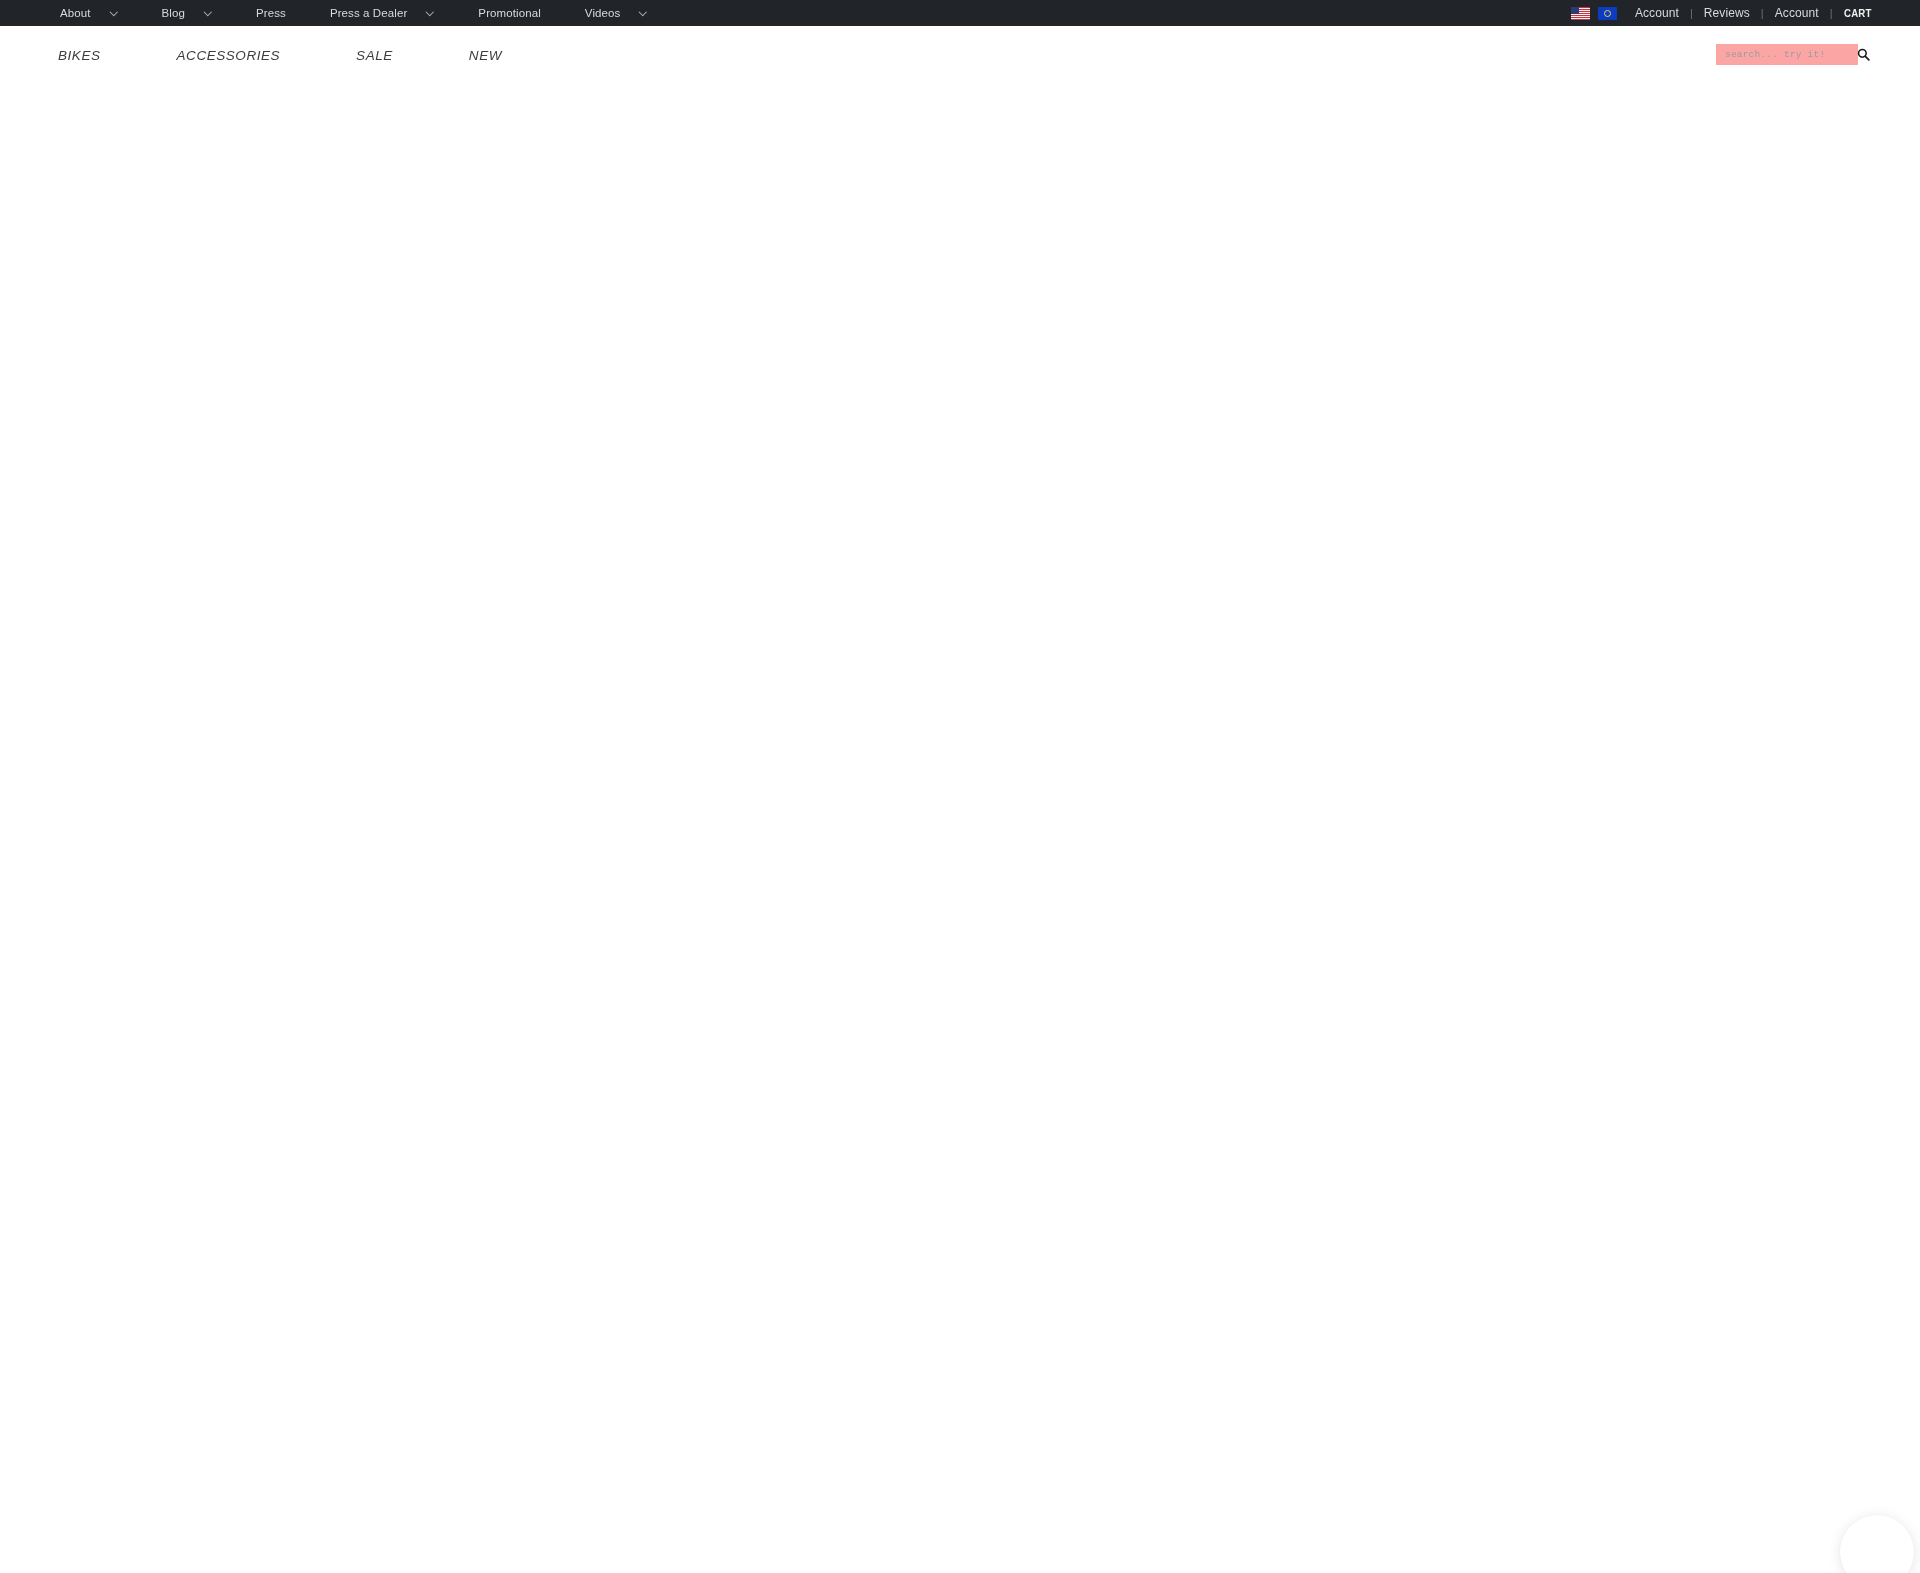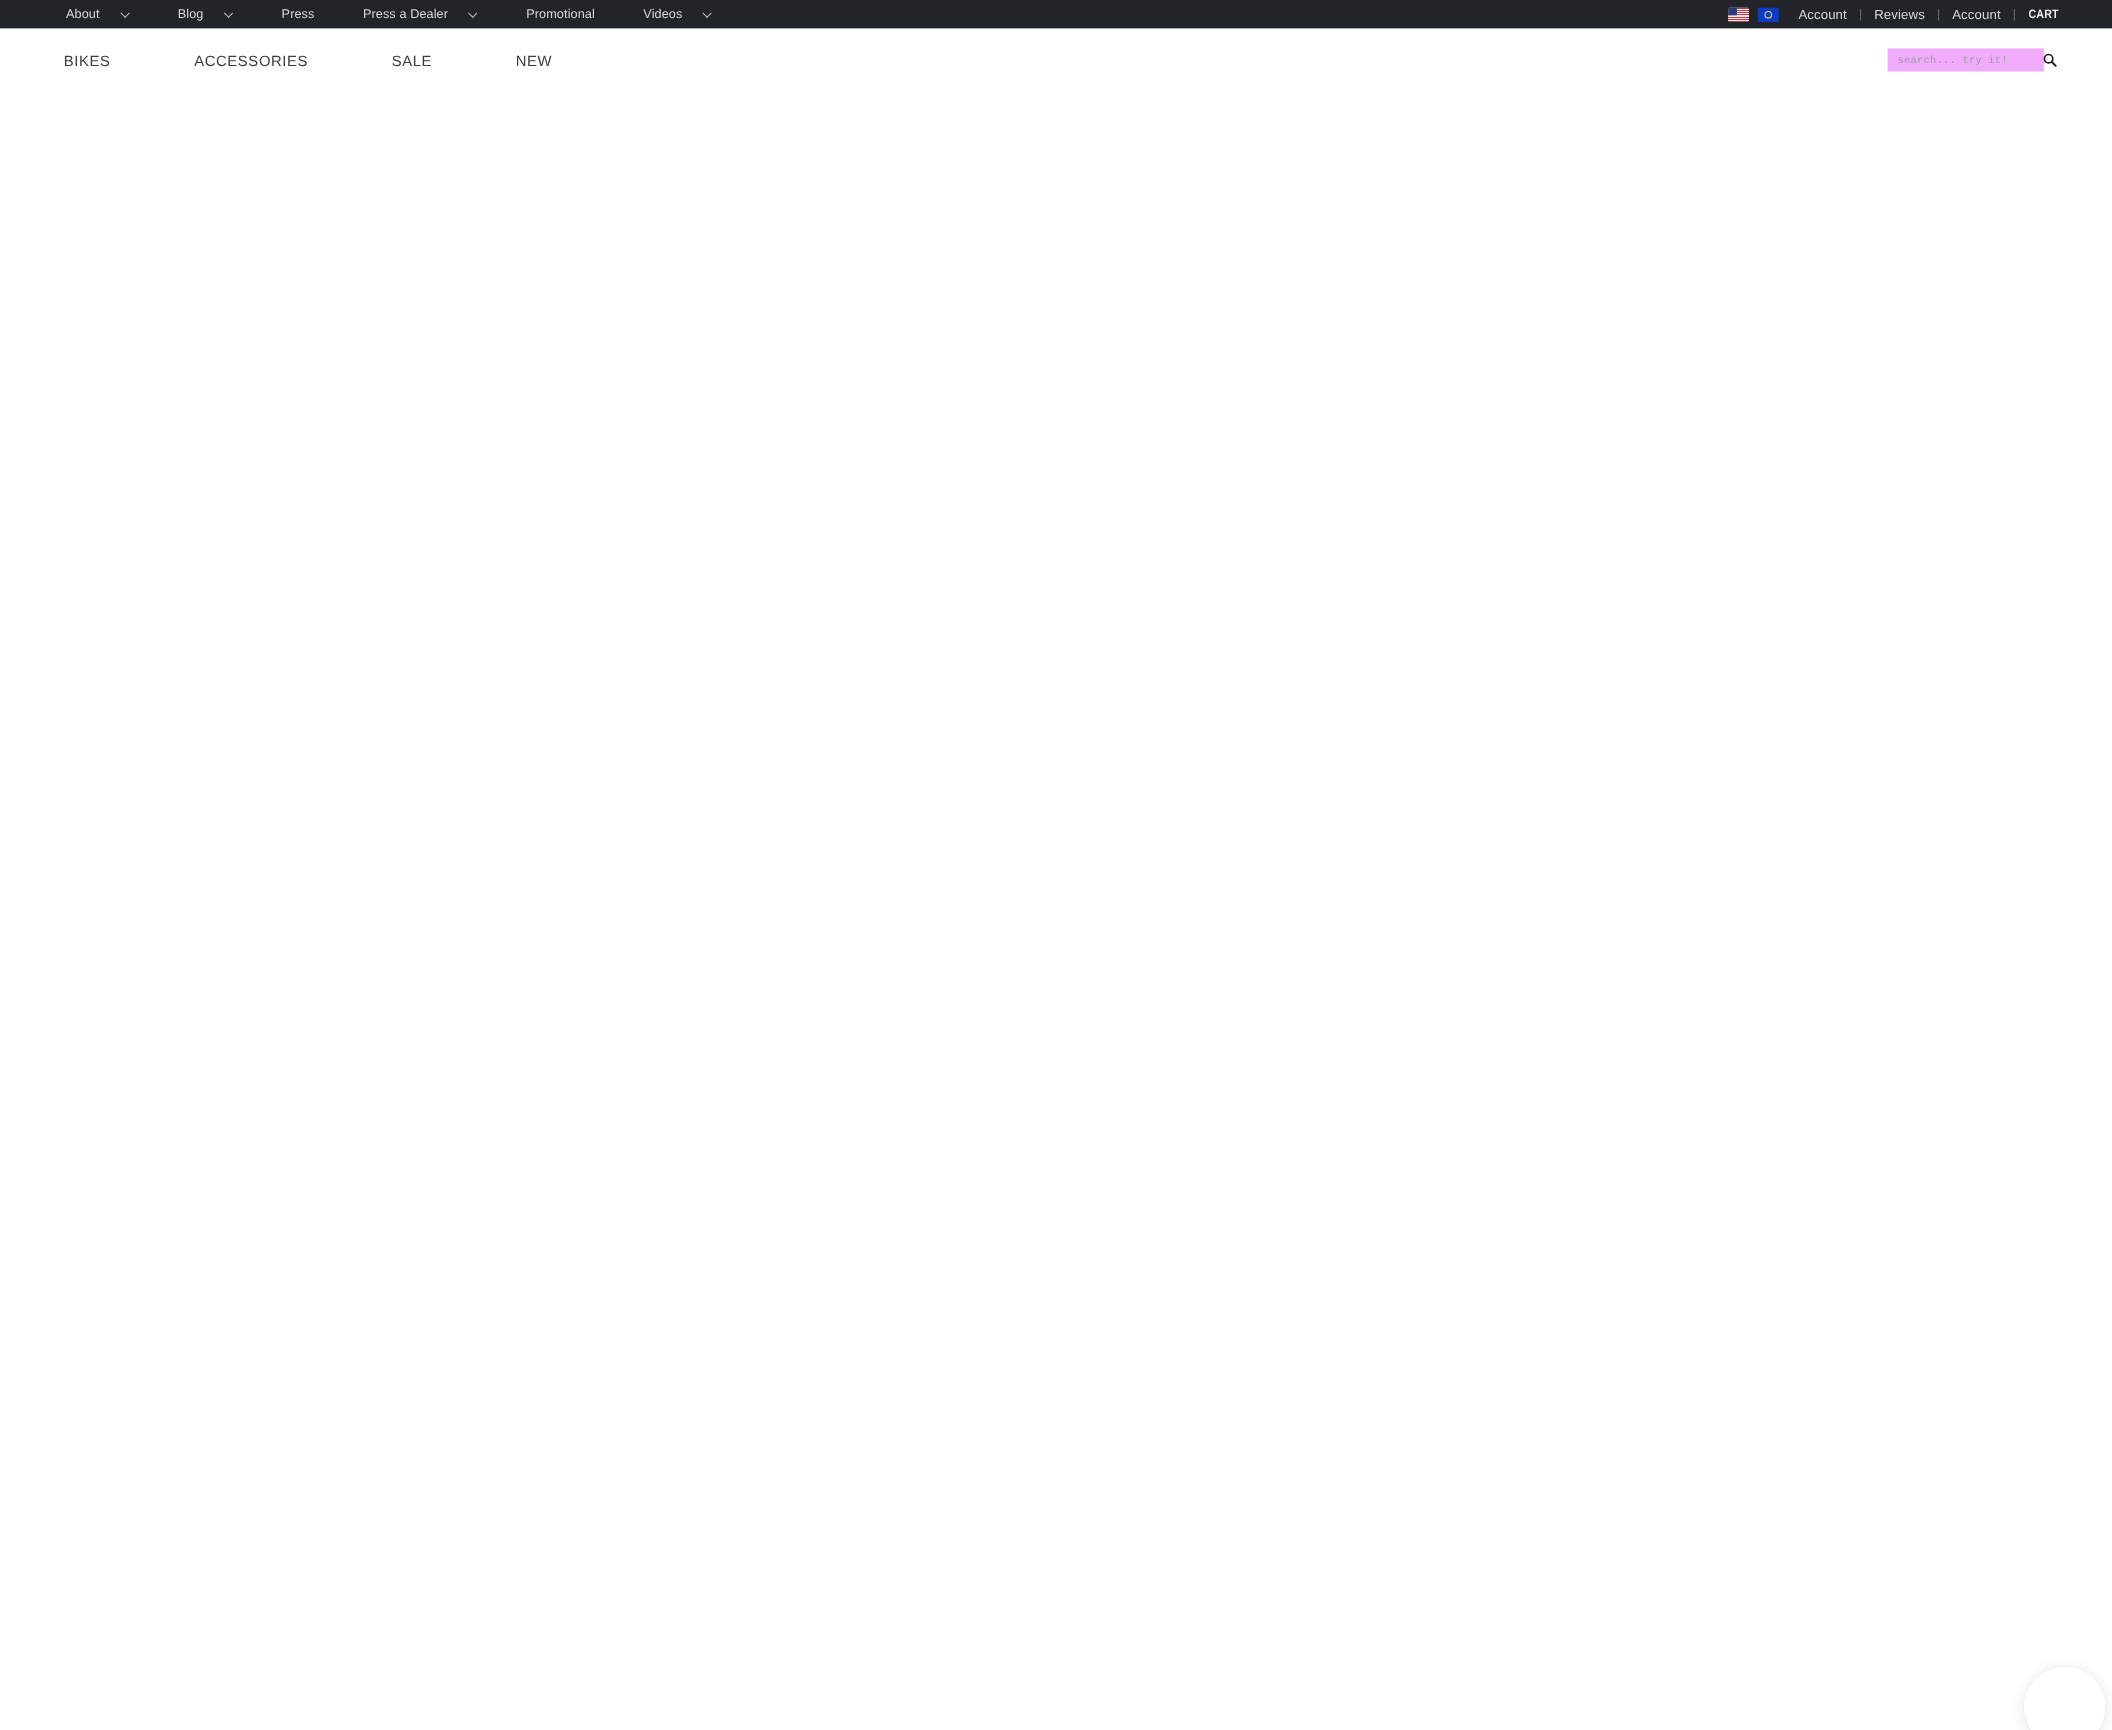--- a/index.html
+++ b/index.html
@@ -154,41 +154,42 @@
     height: 60px;
     background: #ffffff;
   }
   .mainnav-links {
     position: absolute;
     left: 50px;
     top: 0;
     height: 60px;
     display: flex;
     align-items: center;
+    font-style: italic;
   }
   .mainnav-item {
     color: #3b3d40;
     font-size: 13.5px;
     letter-spacing: 0.55px;
     text-decoration: none;
     cursor: pointer;
     padding: 0 8px;
     margin-right: 60px;
     white-space: nowrap;
     line-height: 60px;
   }
 
   
   .search-wrap {
     position: absolute;
     right: 62px;
     top: 18px;
     width: 142px;
     height: 21px;
-    background: #f0abfc;
+    background: #fca5a5;
     display: flex;
     align-items: center;
     box-sizing: border-box;
   }
   .search-input {
     border: 0;
     outline: 0;
     background: transparent;
     flex: 1;
     height: 19px;

